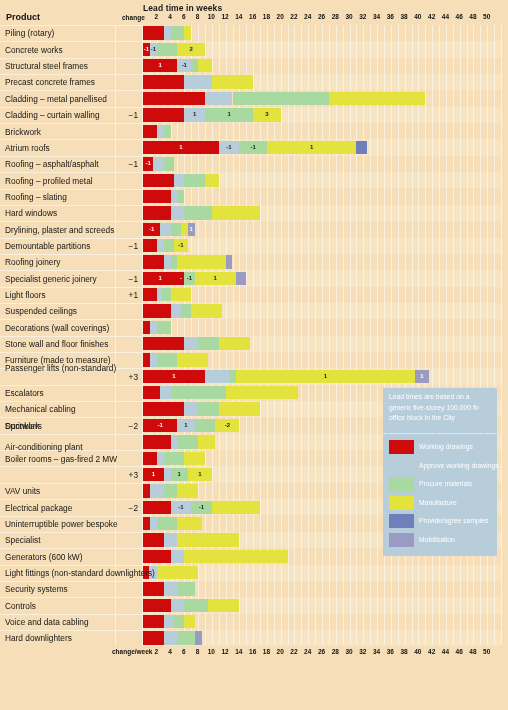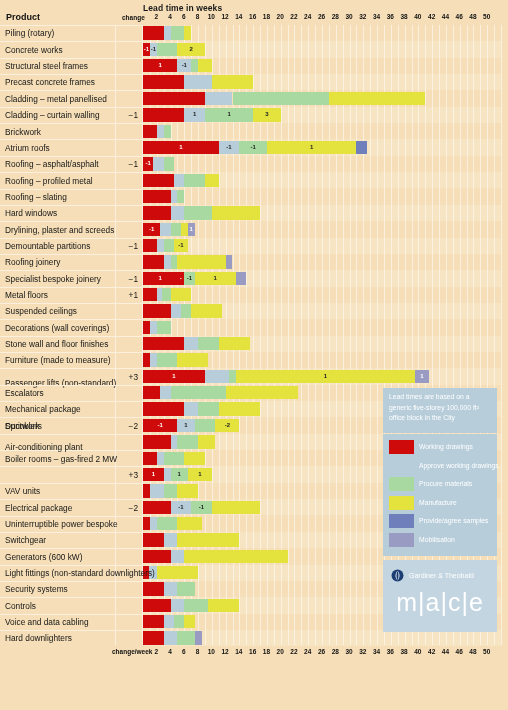--- a/index.html
+++ b/index.html
@@ -752,59 +752,59 @@
       <div class="rowline" style="top: 204.85px;"></div>
       <div class="lbl" style="top: 208.25px;">Hard windows</div>
       <div class="rowline" style="top: 221.2px;"></div>
       <div class="lbl" style="top: 224.6px;">Drylining, plaster and screeds</div>
       <div class="rowline" style="top: 237.55px;"></div>
       <div class="lbl" style="top: 240.95px;">Demountable partitions</div>
       <div class="chg" style="top: 240.95px;">−1</div>
       <div class="rowline" style="top: 253.9px;"></div>
       <div class="lbl" style="top: 257.3px;">Roofing joinery</div>
       <div class="rowline" style="top: 270.25px;"></div>
-      <div class="lbl" style="top: 273.65px;">Specialist bespoke joinery</div>
+      <div class="lbl" style="top: 273.65px;">Specialist generic joinery</div>
       <div class="chg" style="top: 273.65px;">−1</div>
       <div class="rowline" style="top: 286.6px;"></div>
-      <div class="lbl" style="top: 290px;">Metal floors</div>
+      <div class="lbl" style="top: 290px;">Light floors</div>
       <div class="chg" style="top: 290px;">+1</div>
       <div class="rowline" style="top: 302.95px;"></div>
       <div class="lbl" style="top: 306.35px;">Suspended ceilings</div>
       <div class="rowline" style="top: 319.3px;"></div>
       <div class="lbl" style="top: 322.7px;">Decorations (wall coverings)</div>
       <div class="rowline" style="top: 335.65px;"></div>
       <div class="lbl" style="top: 339.05px;">Stone wall and floor finishes</div>
       <div class="rowline" style="top: 352px;"></div>
       <div class="lbl" style="top: 355.4px;">Furniture (made to measure)</div>
       <div class="rowline" style="top: 368.35px;"></div>
-      <div class="lbl" style="top: 378px;">Passenger lifts (non-standard)</div>
+      <div class="lbl" style="top: 363px;">Passenger lifts (non-standard)</div>
       <div class="chg" style="top: 371.75px;">+3</div>
       <div class="rowline" style="top: 384.7px;"></div>
       <div class="lbl" style="top: 388.1px;">Escalators</div>
       <div class="rowline" style="top: 401.05px;"></div>
-      <div class="lbl" style="top: 404.45px;">Mechanical package</div>
+      <div class="lbl" style="top: 404.45px;">Mechanical cabling</div>
       <div class="rowline" style="top: 417.4px;"></div>
       <div class="lbl" style="top: 420.8px;">Ductwork</div>
       <div class="chg" style="top: 420.8px;">−2</div>
       <div class="rowline" style="top: 433.75px;"></div>
       <div class="lbl" style="top: 421px;">Sprinklers</div>
       <div class="rowline" style="top: 450.1px;"></div>
       <div class="lbl" style="top: 453.5px;">Boiler rooms – gas-fired 2 MW</div>
       <div class="rowline" style="top: 466.45px;"></div>
       <div class="lbl" style="top: 442px;">Air-conditioning plant</div>
       <div class="chg" style="top: 469.85px;">+3</div>
       <div class="rowline" style="top: 482.8px;"></div>
       <div class="lbl" style="top: 486.2px;">VAV units</div>
       <div class="rowline" style="top: 499.15px;"></div>
       <div class="lbl" style="top: 502.55px;">Electrical package</div>
       <div class="chg" style="top: 502.55px;">−2</div>
       <div class="rowline" style="top: 515.5px;"></div>
       <div class="lbl" style="top: 518.9px;">Uninterruptible power bespoke</div>
       <div class="rowline" style="top: 531.85px;"></div>
-      <div class="lbl" style="top: 535.25px;">Switchgear</div>
+      <div class="lbl" style="top: 535.25px;">Specialist</div>
       <div class="rowline" style="top: 548.2px;"></div>
       <div class="lbl" style="top: 551.6px;">Generators (600 kW)</div>
       <div class="rowline" style="top: 564.55px;"></div>
       <div class="lbl" style="top: 567.95px;">Light fittings (non-standard downlighters)</div>
       <div class="rowline" style="top: 580.9px;"></div>
       <div class="lbl" style="top: 584.3px;">Security systems</div>
       <div class="rowline" style="top: 597.25px;"></div>
       <div class="lbl" style="top: 600.65px;">Controls</div>
       <div class="rowline" style="top: 613.6px;"></div>
       <div class="lbl" style="top: 617px;">Voice and data cabling</div>
@@ -865,25 +865,14 @@
       <div class="leg-row" style="top: 79px;">
         <div class="leg-sw" style="background: rgb(111, 127, 187);"></div>
         <div class="leg-tx">Provide/agree samples</div>
       </div>
       <div class="leg-row" style="top: 97.5px;">
         <div class="leg-sw" style="background: rgb(154, 155, 194);"></div>
         <div class="leg-tx">Mobilisation</div>
       </div>
     </div>
 
-  <div id="brand">
-    <div class="brand-top">
-      <svg class="gt-mark" viewBox="0 0 24 24">
-        <circle cx="12" cy="12" r="11" fill="#1b3d73"></circle>
-        <path d="M12 3 C7 7 7 17 12 21 C17 17 17 7 12 3 Z" fill="#ffffff" opacity="0.85"></path>
-        <path d="M12 3 C9.5 8 9.5 16 12 21 C14.5 16 14.5 8 12 3 Z" fill="#1b3d73"></path>
-      </svg>
-      <span class="gt-txt">Gardiner &amp; Theobald</span>
-    </div>
-    <div class="mace">m|a|c|e</div>
-  </div>
 
 </div>
 
 </body></html>

